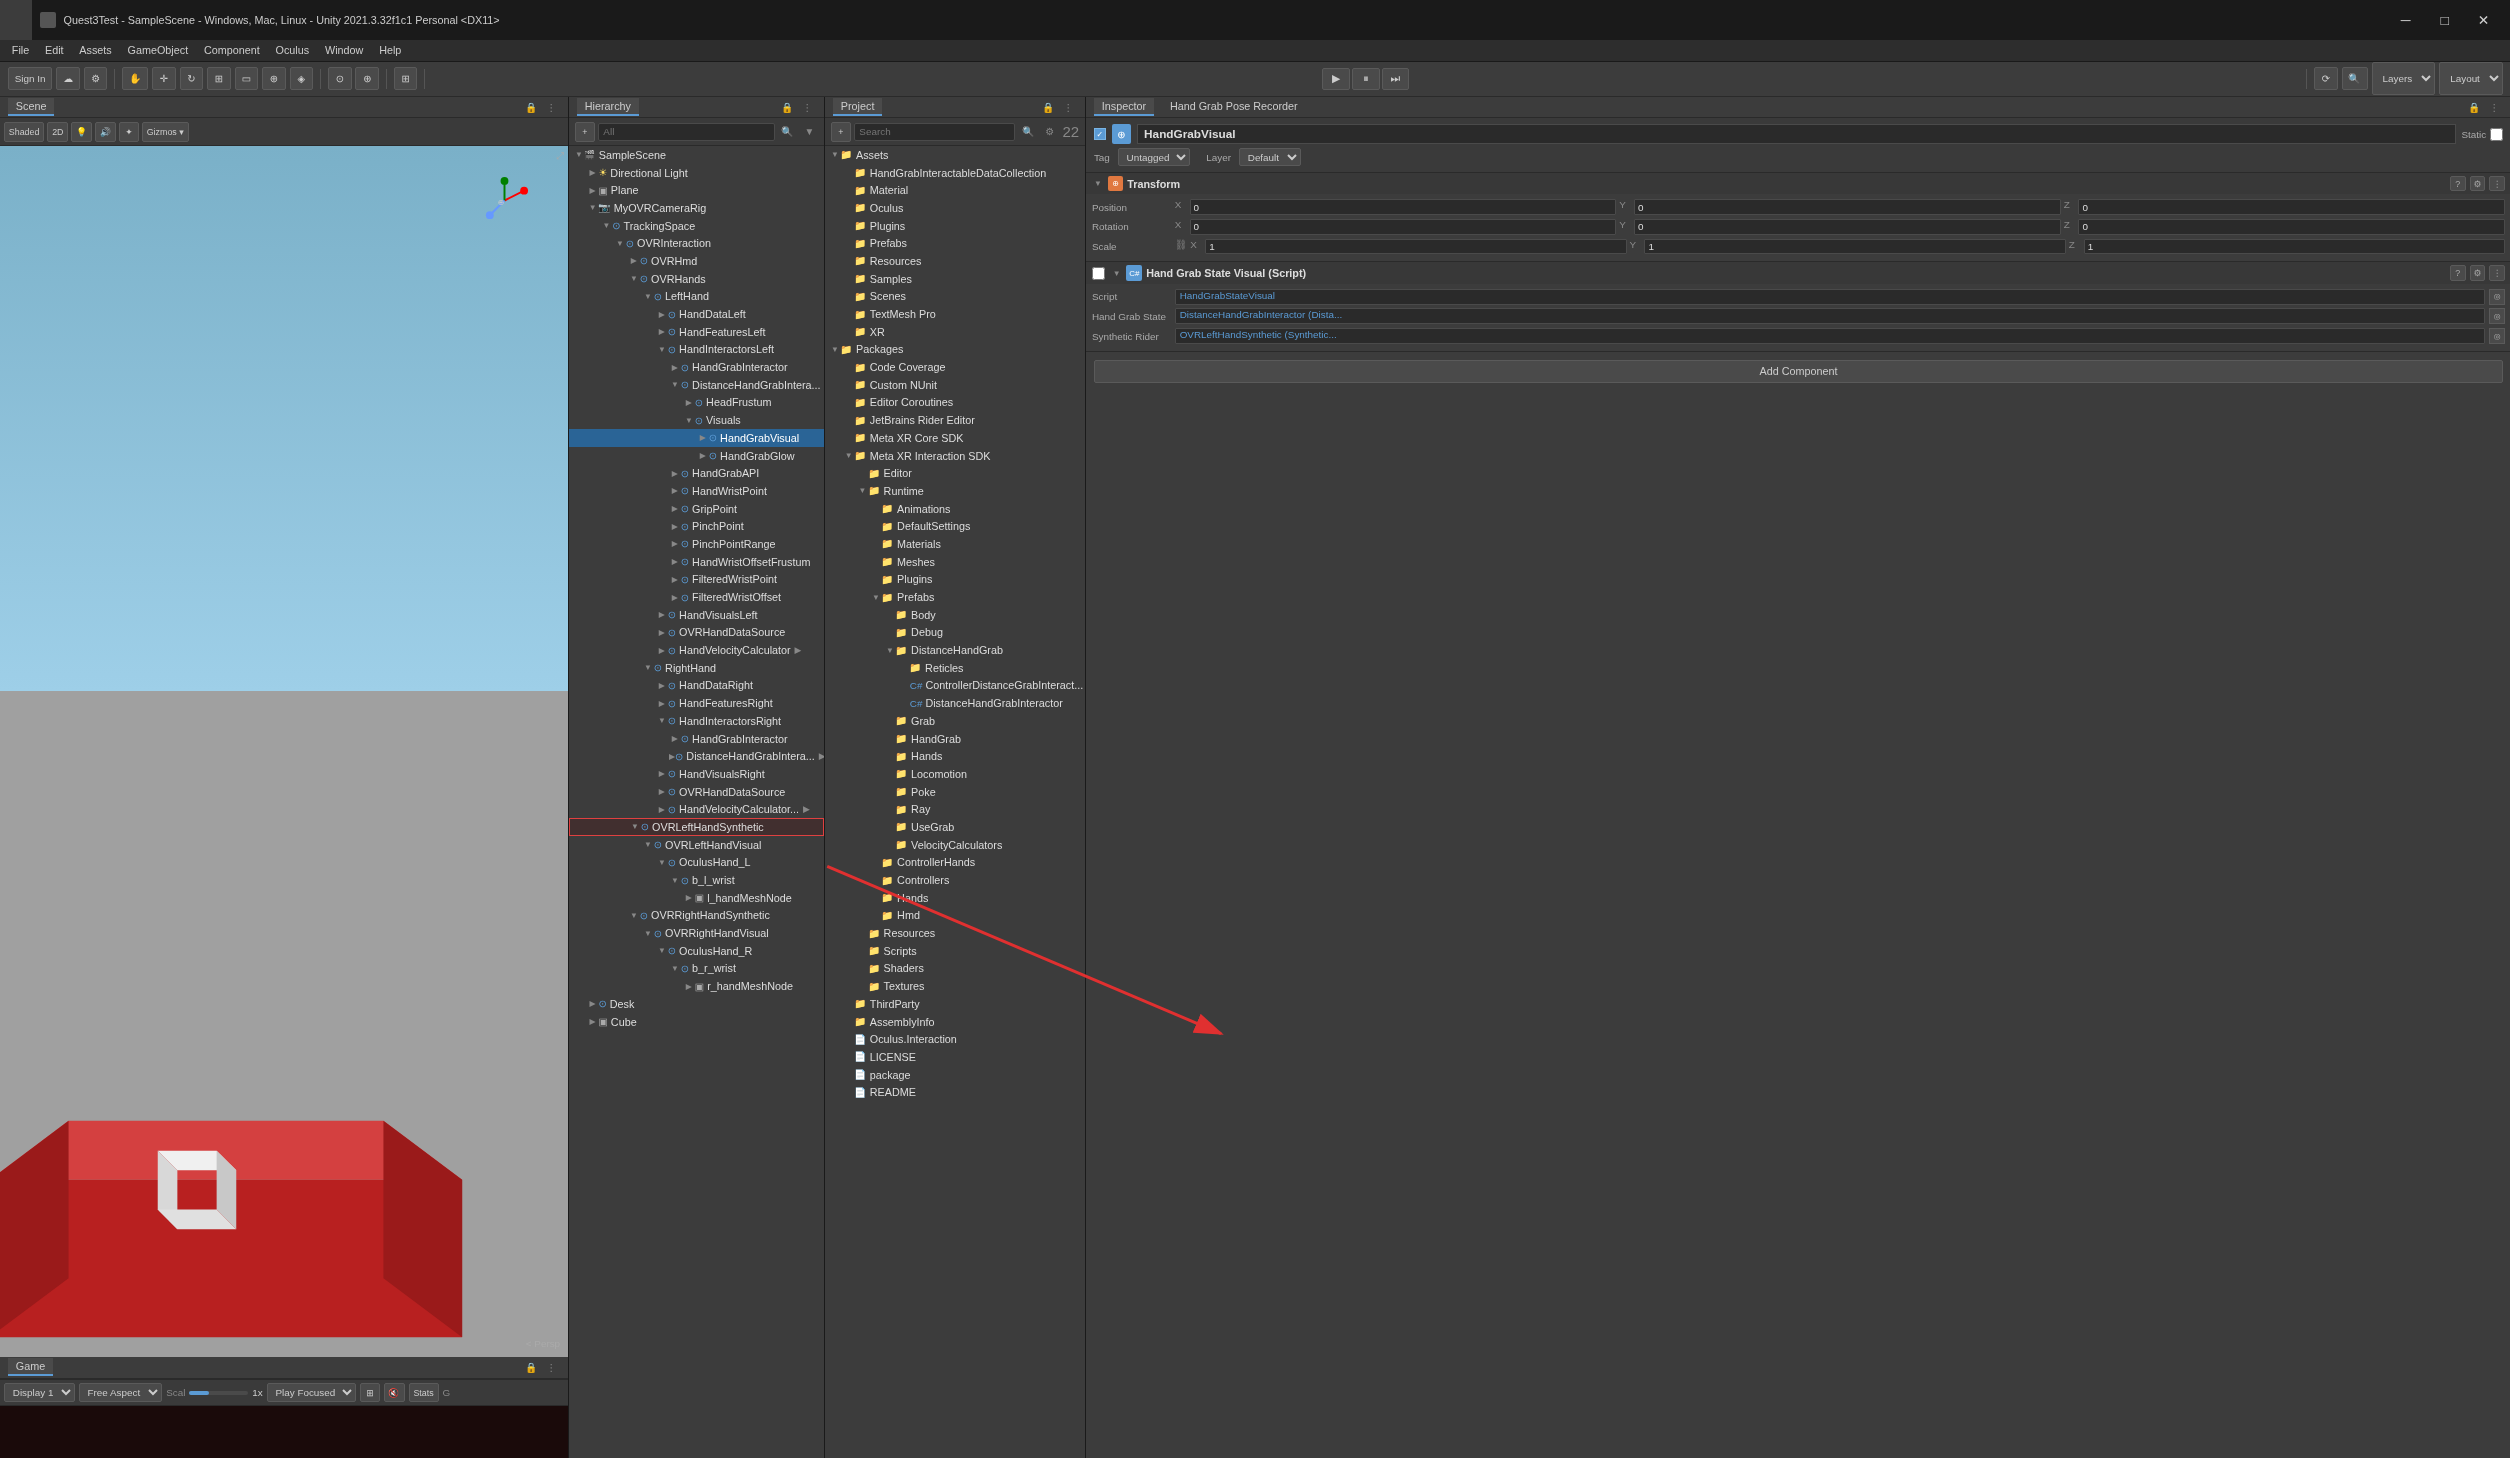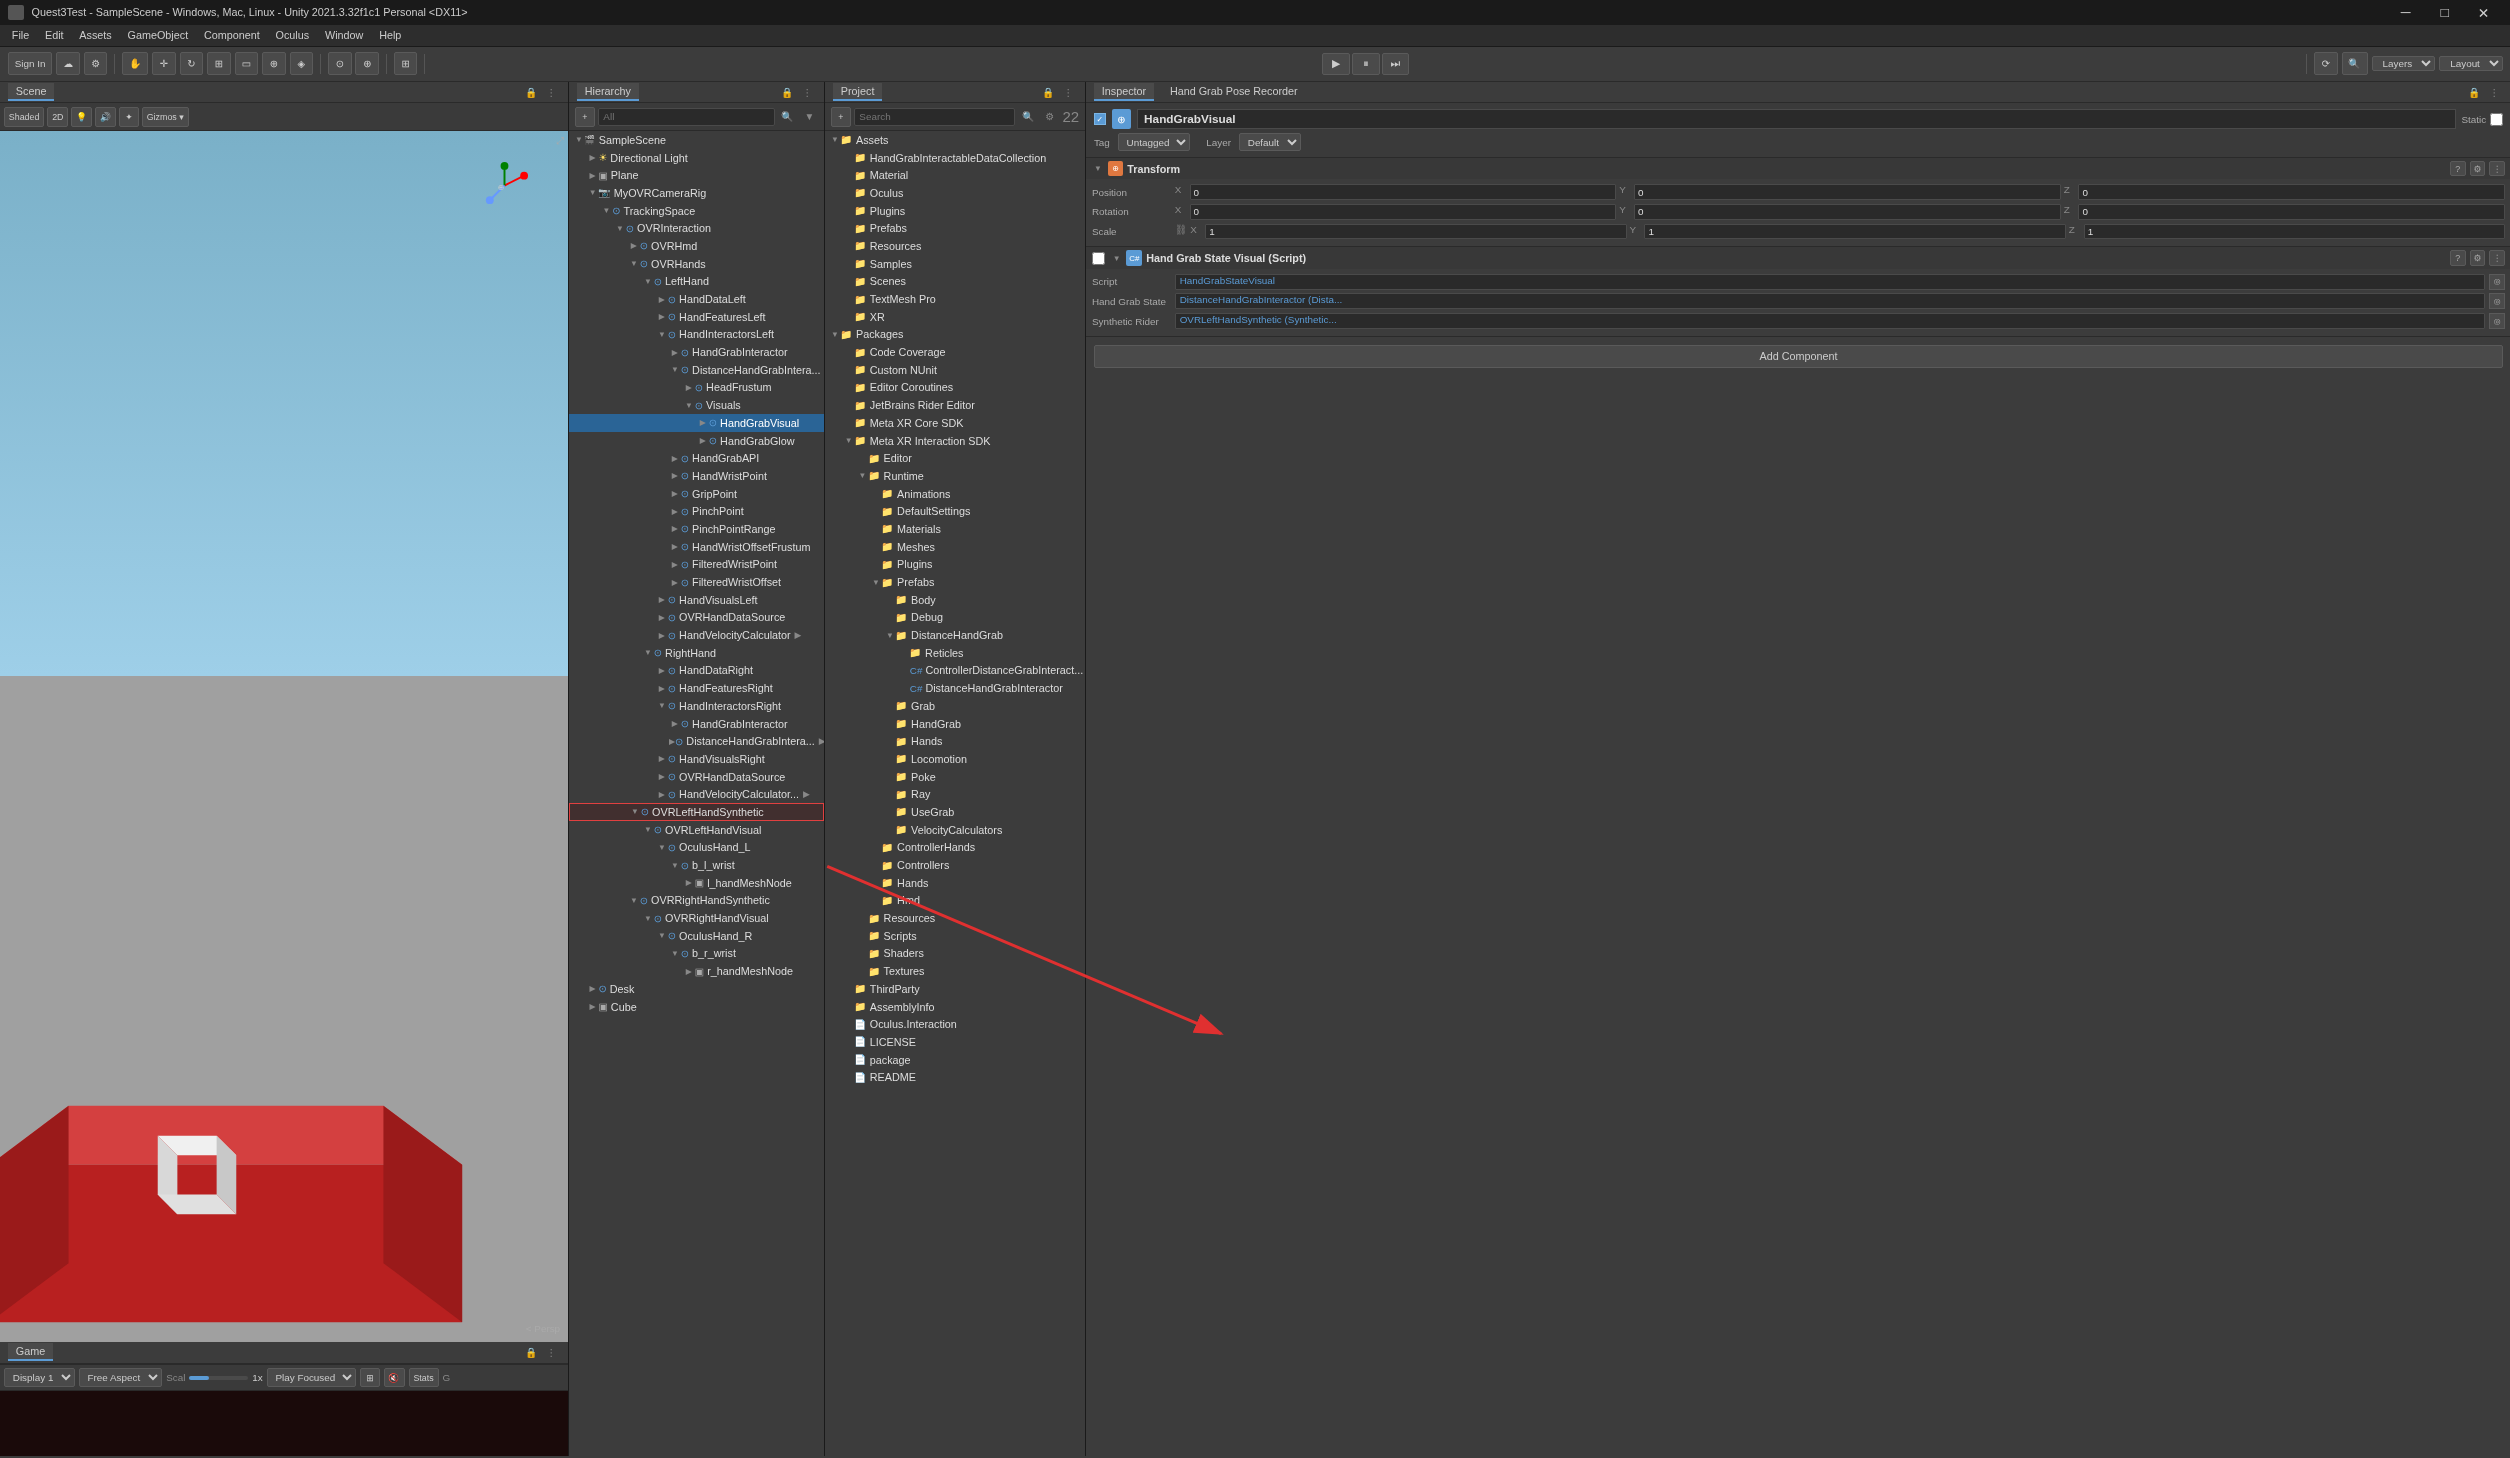--- a/index.html
+++ b/index.html
@@ -10,27 +10,28 @@
       color: #ddd;
       width: 2511px;
       height: 1459px;
       overflow: hidden;
       position: relative;
     }
 
     
     .title-bar {
       background: #1a1a1a;
-      height: 25px;
+      height: 40px;
       display: flex;
       align-items: center;
       justify-content: space-between;
       padding: 0 7.9px;
       color: #ccc;
       font-size: 10.8px;
+      margin-left: 32px;
     }
     .title-bar-left { display: flex; align-items: center; gap: 7.9px; }
     .title-bar-icon { width: 15.8px; height: 15.8px; background: #555; border-radius: 2px; }
     .title-bar-controls { display: flex; gap: 0; }
     .title-bar-btn {
       width: 39px; height: 27.6px;
       background: none; border: none; color: #ccc;
       font-size: 13.8px; cursor: pointer; display: flex; align-items: center; justify-content: center;
     }
 
@@ -404,21 +405,21 @@
     .play-btn {
       width: 27.6px; height: 21.7px;
       background: #4a4a4a; border: 1px solid #5a5a5a;
       color: #ccc; border-radius: 2px; cursor: pointer;
       display: flex; align-items: center; justify-content: center;
       font-size: 10.8px;
     }
 
     
     .layers-dropdown {
-      height: 15px; padding: 0 5.9px;
+      height: 33px; padding: 0 5.9px;
       background: #4a4a4a; border: 1px solid #5a5a5a;
       color: #ccc; border-radius: 2px; font-size: 9.9px;
     }
 
     
     .platform-svg {
       position: absolute;
       bottom: 9.9px;
       left: -29.6px;
       width: 512px;

